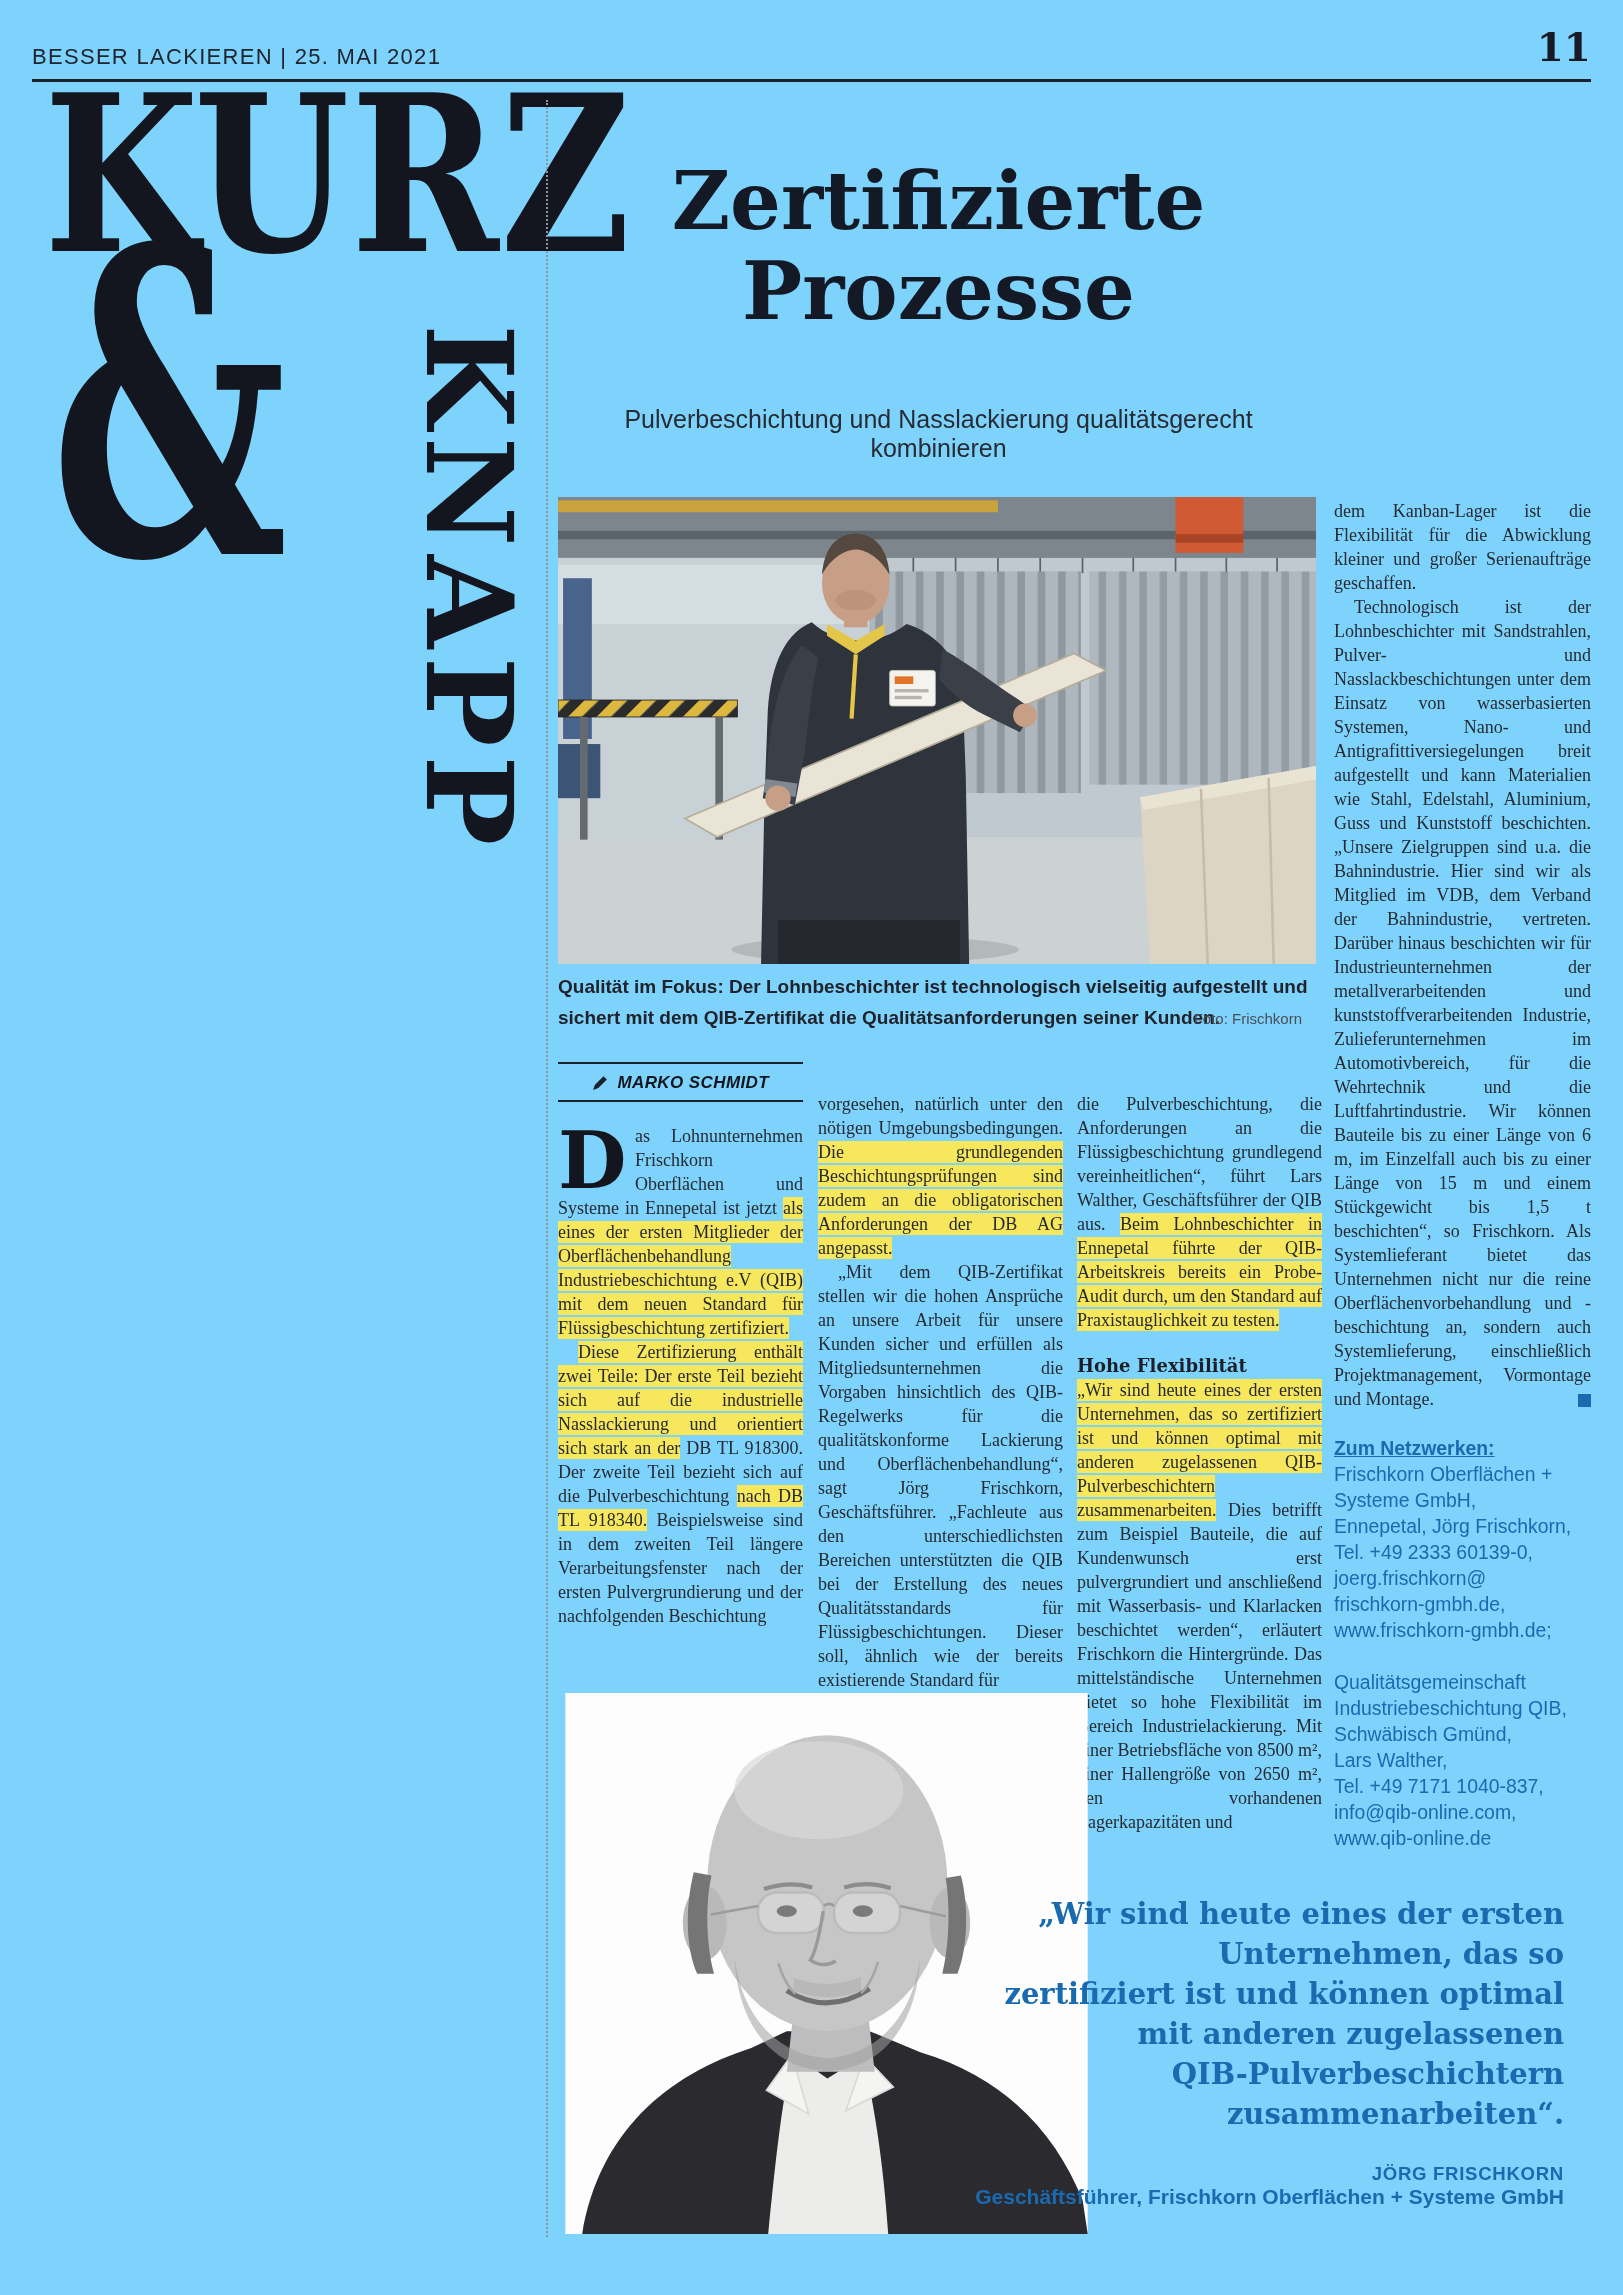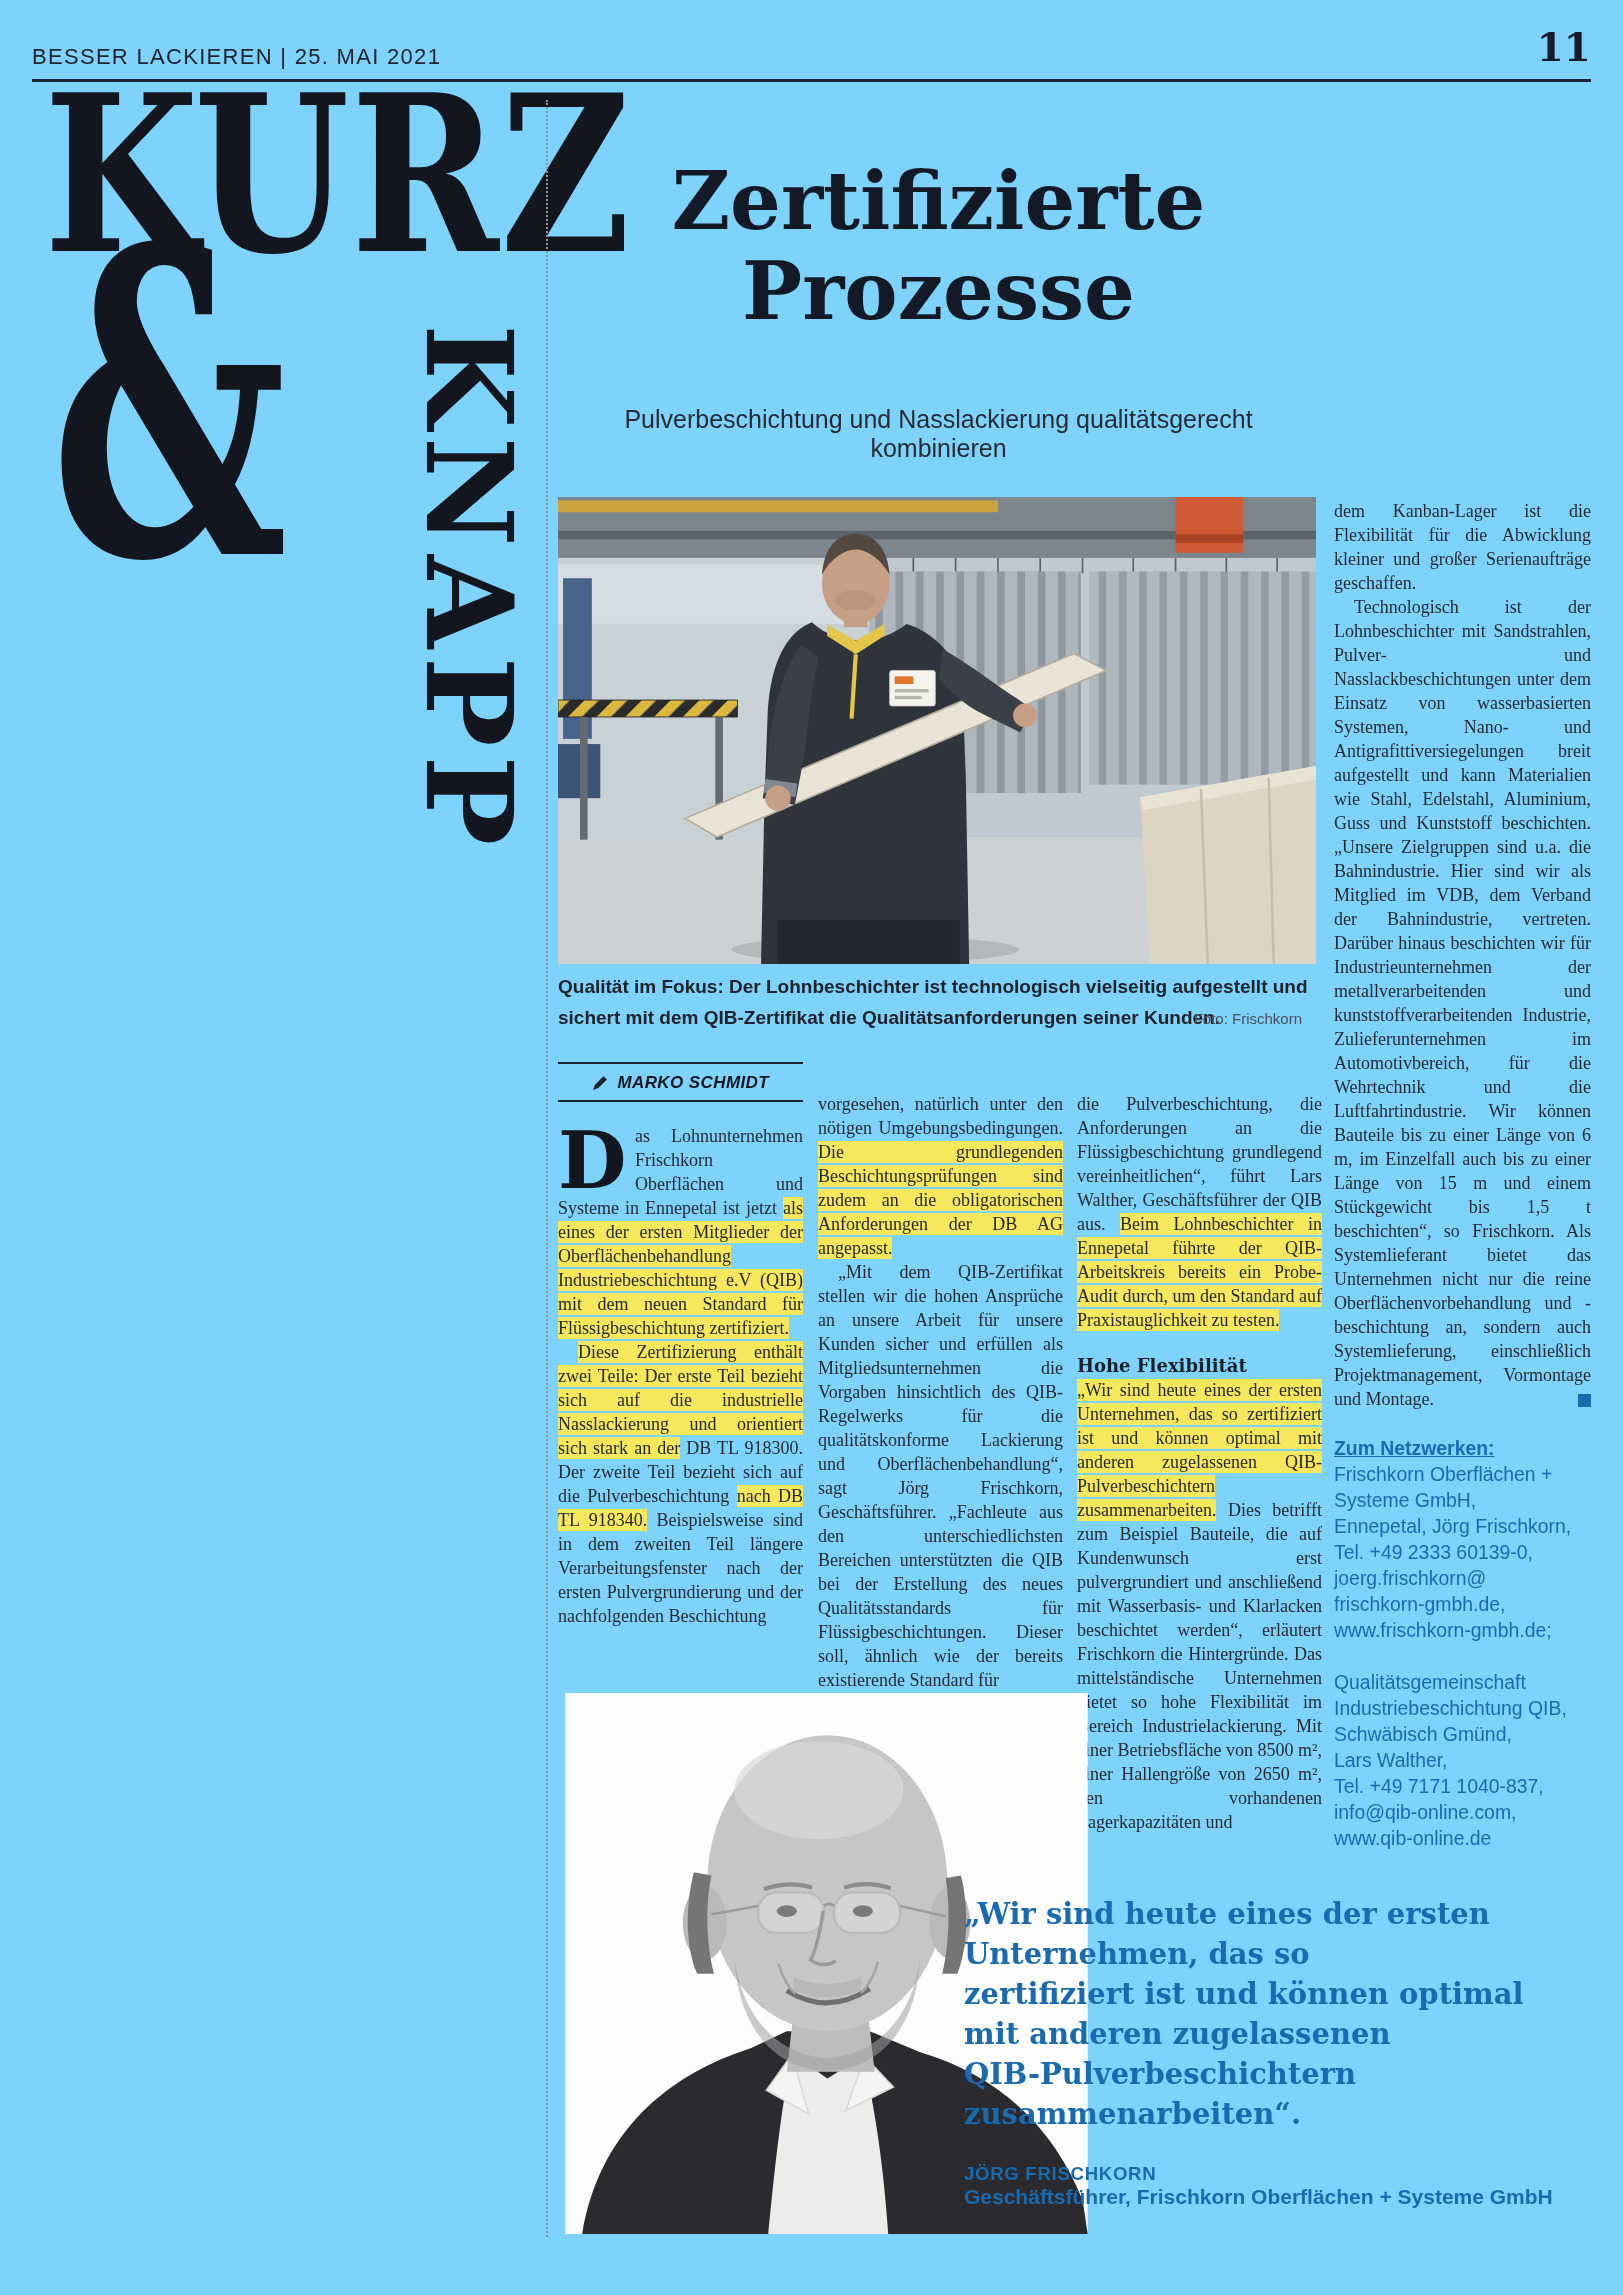--- a/index.html
+++ b/index.html
@@ -56,21 +56,21 @@
   .endsq{position:absolute;right:0;bottom:4.2px;width:12.7px;height:12.7px;background:#1a6ab0;display:inline-block;}
   
   .contact{margin-top:24px;font-family:"Liberation Sans",sans-serif;color:#1a6ab0;font-size:19.4px;
            line-height:26px;text-align:left;}
   .contact-head{font-weight:bold;text-decoration:underline;}
   .contact-block{white-space:pre-line;}
   .gap-top{margin-top:26px;}
   
   .portrait{position:absolute;left:565px;top:1693px;width:523px;height:541px;}
   
-  .quote-wrap{position:absolute;left:964px;top:1894px;width:600px;text-align:left;color:#1a6ab0;}
+  .quote-wrap{position:absolute;left:964px;top:1894px;width:600px;text-align:right;color:#1a6ab0;}
   .quote{font-family:"DejaVu Serif",serif;font-weight:bold;font-size:29px;line-height:1.38;
          white-space:pre-line;}
   .attr-name{margin-top:29px;font-size:18.6px;font-weight:bold;letter-spacing:0.7px;}
   .attr-role{font-size:21px;font-weight:bold;}
 </style>
 </head>
 <body>
 
 <div class="page">
 

